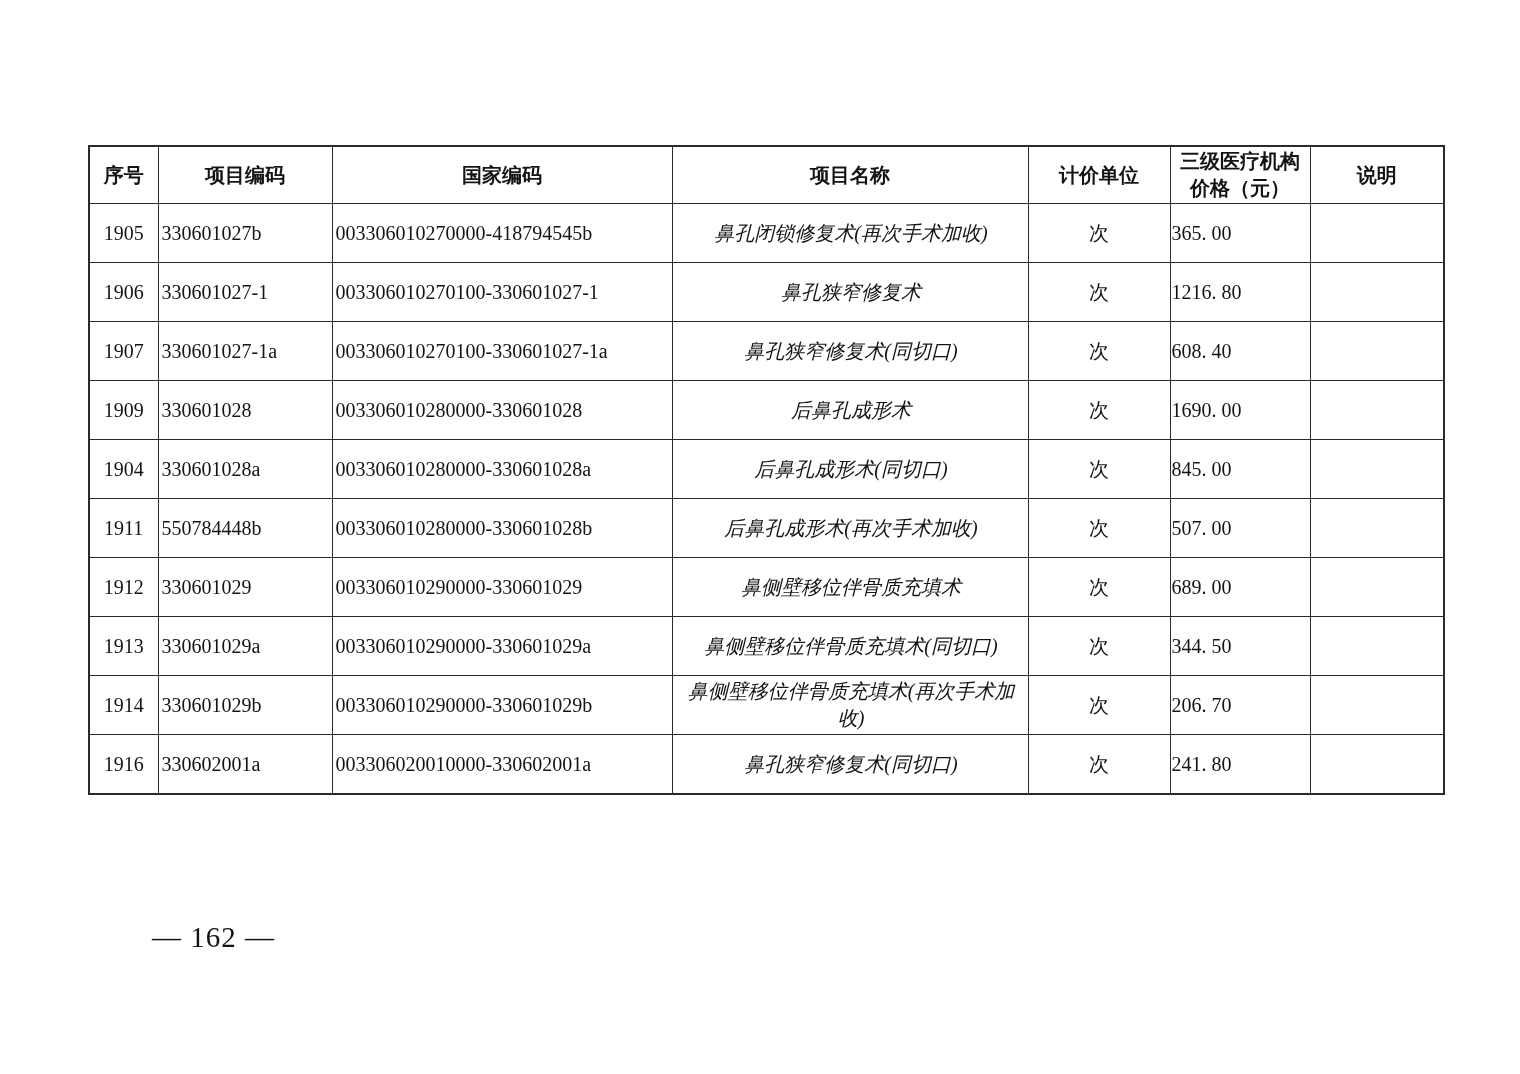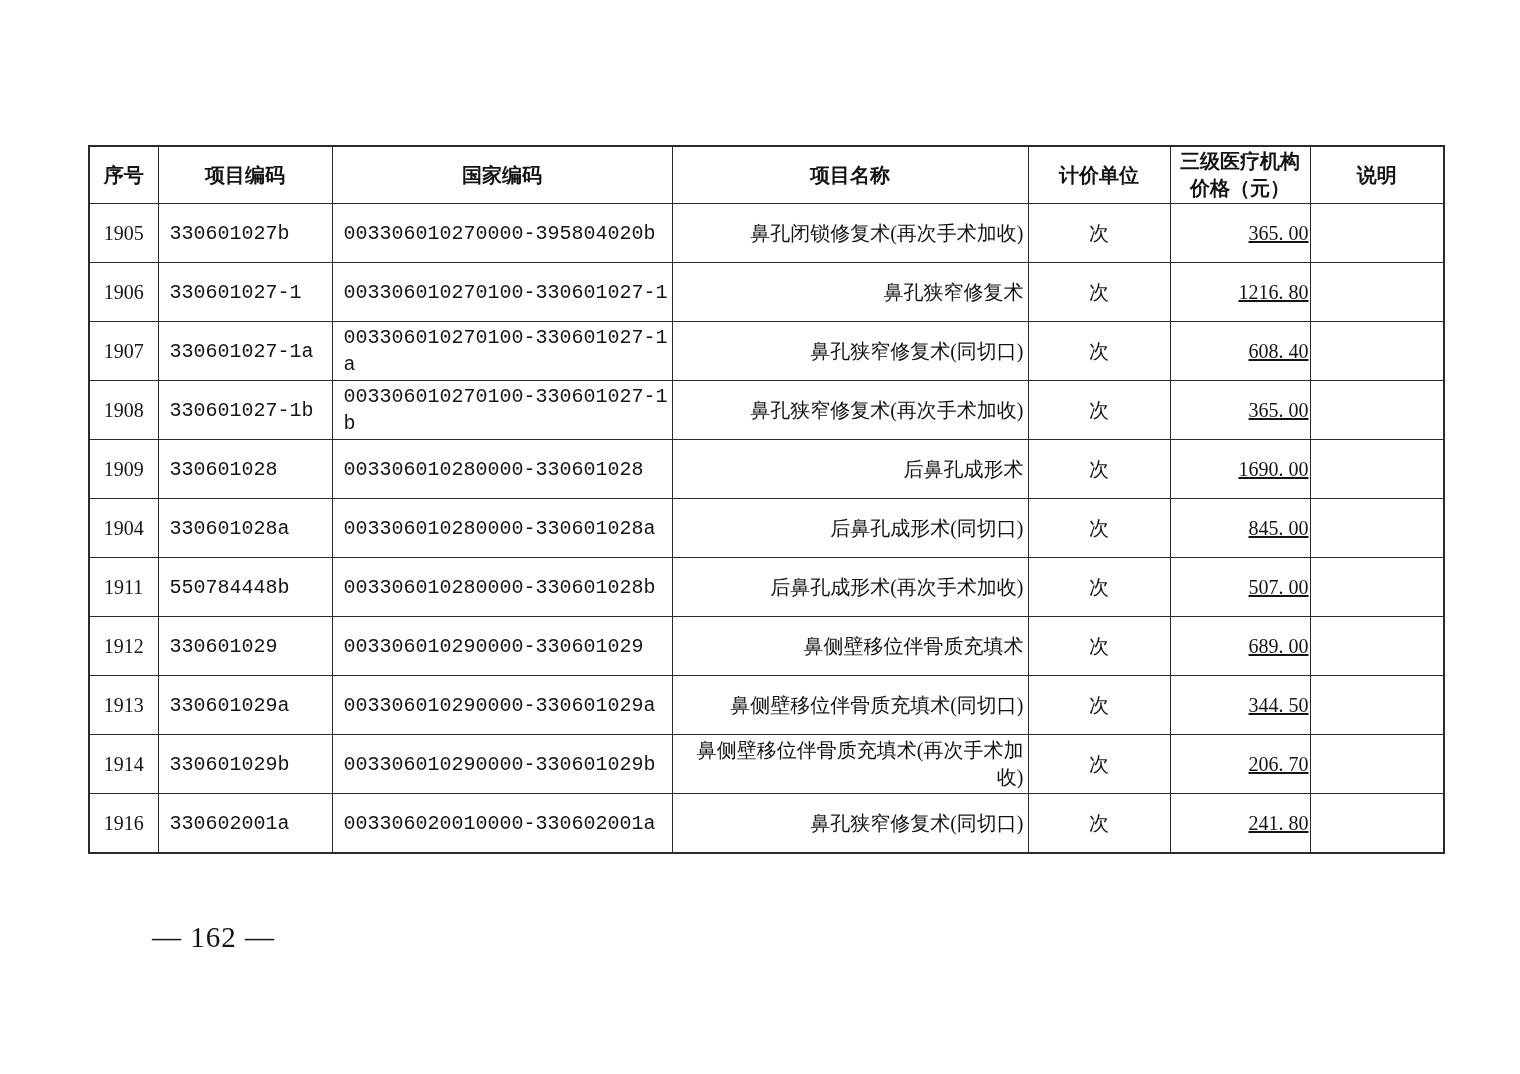--- a/index.html
+++ b/index.html
@@ -39,24 +39,24 @@
     line-height: 27px;
     text-align: center;
     padding: 0 8px;
   }
   .price-table td {
     height: 56px;
     font-size: 20px;
     line-height: 27px;
   }
   .c-seq   { text-align: center; margin-left: 11px; }
-  .c-code  { text-align: left; padding: 0 3px 0 11px; font-family: Liberation Mono, monospace; }
-  .c-name  { text-align: right; padding: 0 4px 0 6px; }
+  .c-code  { text-align: left; padding: 0 3px 0 3px; }
+  .c-name  { text-align: center; padding: 0 4px 0 6px; font-style: italic; }
   .c-unit  { text-align: center; }
-  .c-price { text-align: right; text-decoration: underline; }
+  .c-price { text-align: left; }
   .c-note  { text-align: center; }
   .page-number {
     position: absolute;
     left: 152px;
     top: 921px;
     font-size: 29px;
     letter-spacing: 1px;
     white-space: pre;
   }
 </style>
@@ -81,21 +81,21 @@
       <th>项目名称</th>
       <th>计价单位</th>
       <th>三级医疗机构价格（元）</th>
       <th>说明</th>
     </tr>
   </thead>
   <tbody>
       <tr>
     <td class="c-seq">1905</td>
     <td class="c-code">330601027b</td>
-    <td class="c-code">003306010270000-395804020b</td>
+    <td class="c-code">003306010270000-418794545b</td>
     <td class="c-name">鼻孔闭锁修复术(再次手术加收)</td>
     <td class="c-unit">次</td>
     <td class="c-price">365. 00</td>
     <td class="c-note"></td>
   </tr>
       <tr>
     <td class="c-seq">1906</td>
     <td class="c-code">330601027-1</td>
     <td class="c-code">003306010270100-330601027-1</td>
     <td class="c-name">鼻孔狭窄修复术</td>
@@ -103,29 +103,20 @@
     <td class="c-price">1216. 80</td>
     <td class="c-note"></td>
   </tr>
       <tr>
     <td class="c-seq">1907</td>
     <td class="c-code">330601027-1a</td>
     <td class="c-code">003306010270100-330601027-1a</td>
     <td class="c-name">鼻孔狭窄修复术(同切口)</td>
     <td class="c-unit">次</td>
     <td class="c-price">608. 40</td>
-    <td class="c-note"></td>
-  </tr>
-      <tr>
-    <td class="c-seq">1908</td>
-    <td class="c-code">330601027-1b</td>
-    <td class="c-code">003306010270100-330601027-1b</td>
-    <td class="c-name">鼻孔狭窄修复术(再次手术加收)</td>
-    <td class="c-unit">次</td>
-    <td class="c-price">365. 00</td>
     <td class="c-note"></td>
   </tr>
       <tr>
     <td class="c-seq">1909</td>
     <td class="c-code">330601028</td>
     <td class="c-code">003306010280000-330601028</td>
     <td class="c-name">后鼻孔成形术</td>
     <td class="c-unit">次</td>
     <td class="c-price">1690. 00</td>
     <td class="c-note"></td>

